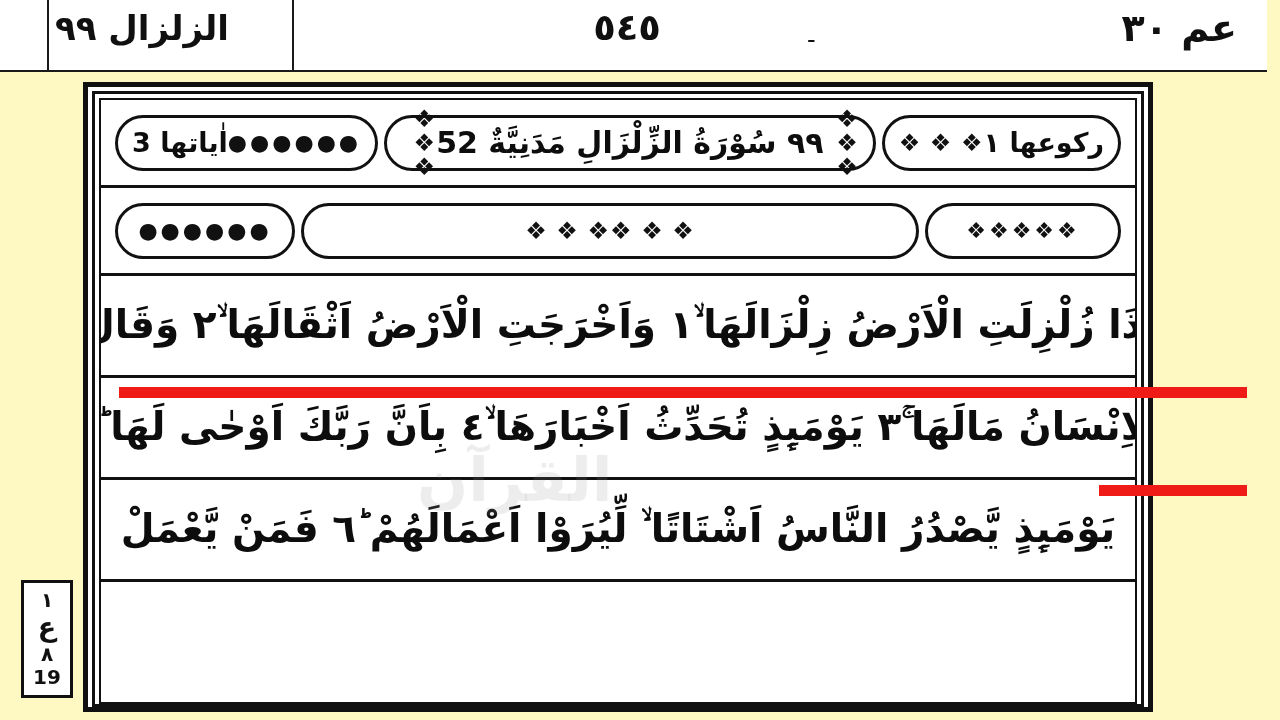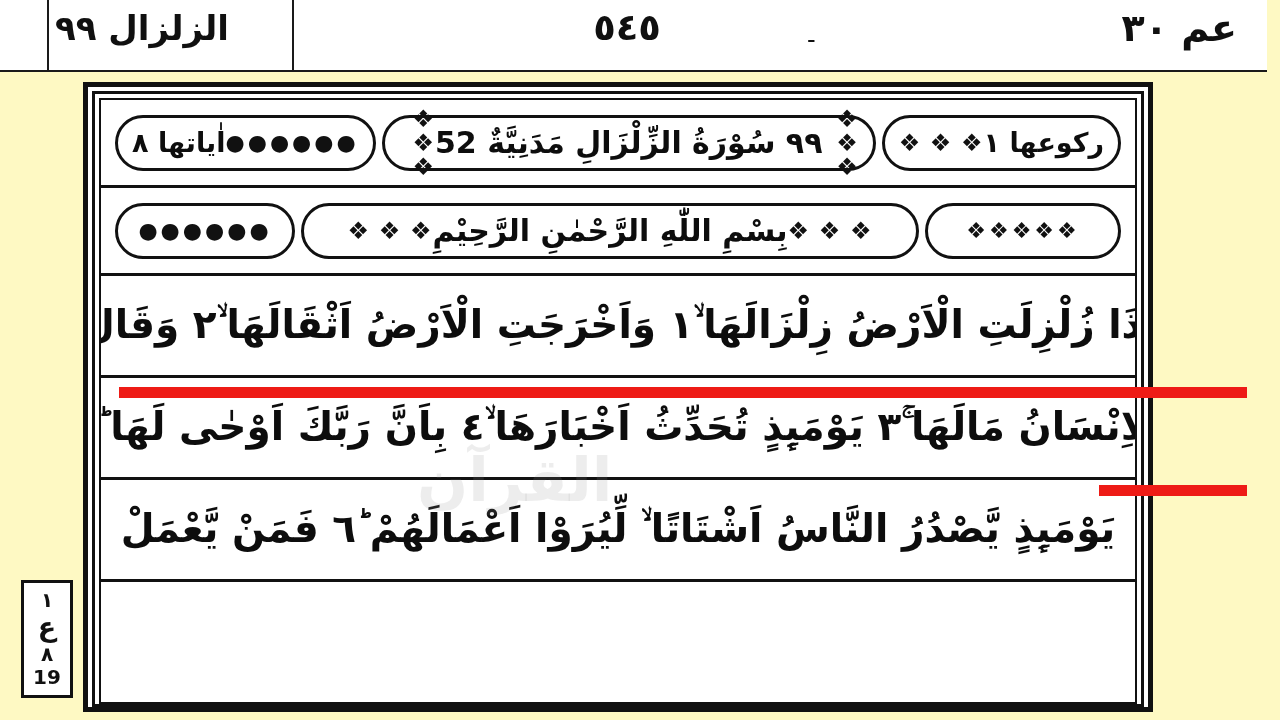--- a/index.html
+++ b/index.html
@@ -278,42 +278,41 @@
   </div>
 
   <div class="frame-outer">
     <div class="frame-mid">
       <div class="frame-inner">
 
         <div class="ayah-line ornament">
           <div class="cartouche-row">
             <div class="cartouche small">
               <span class="dots">●●●●●●</span>
-              <span class="cartouche-text">اٰیاتها ٨</span>
+              <span class="cartouche-text">اٰیاتها 3</span>
             </div>
             <div class="cartouche wide">
               <span class="motif">❖ ❖ ❖</span>
               <span class="cartouche-text big">٩٩ سُوْرَةُ الزِّلْزَالِ مَدَنِیَّةٌ 52</span>
               <span class="motif">❖ ❖ ❖</span>
             </div>
             <div class="cartouche mid">
               <span class="cartouche-text">رکوعها ١</span>
               <span class="motif">❖ ❖ ❖</span>
             </div>
           </div>
         </div>
 
         <div class="ayah-line ornament">
           <div class="cartouche-row">
             <div class="cartouche small">
               <span class="dots">●●●●●●</span>
             </div>
             <div class="cartouche wide">
               <span class="motif">❖ ❖ ❖</span>
-              <span class="cartouche-text big">بِسْمِ اللّٰهِ الرَّحْمٰنِ الرَّحِیْمِ</span>
               <span class="motif">❖ ❖ ❖</span>
             </div>
             <div class="cartouche mid">
               <span class="dots">❖❖❖❖❖</span>
             </div>
           </div>
         </div>
 
         <div class="ayah-line">
           <div class="ayah-text">اِذَا زُلْزِلَتِ الْاَرْضُ زِلْزَالَهَا ۙ١ وَاَخْرَجَتِ الْاَرْضُ اَثْقَالَهَا ۙ٢ وَقَالَ</div>

